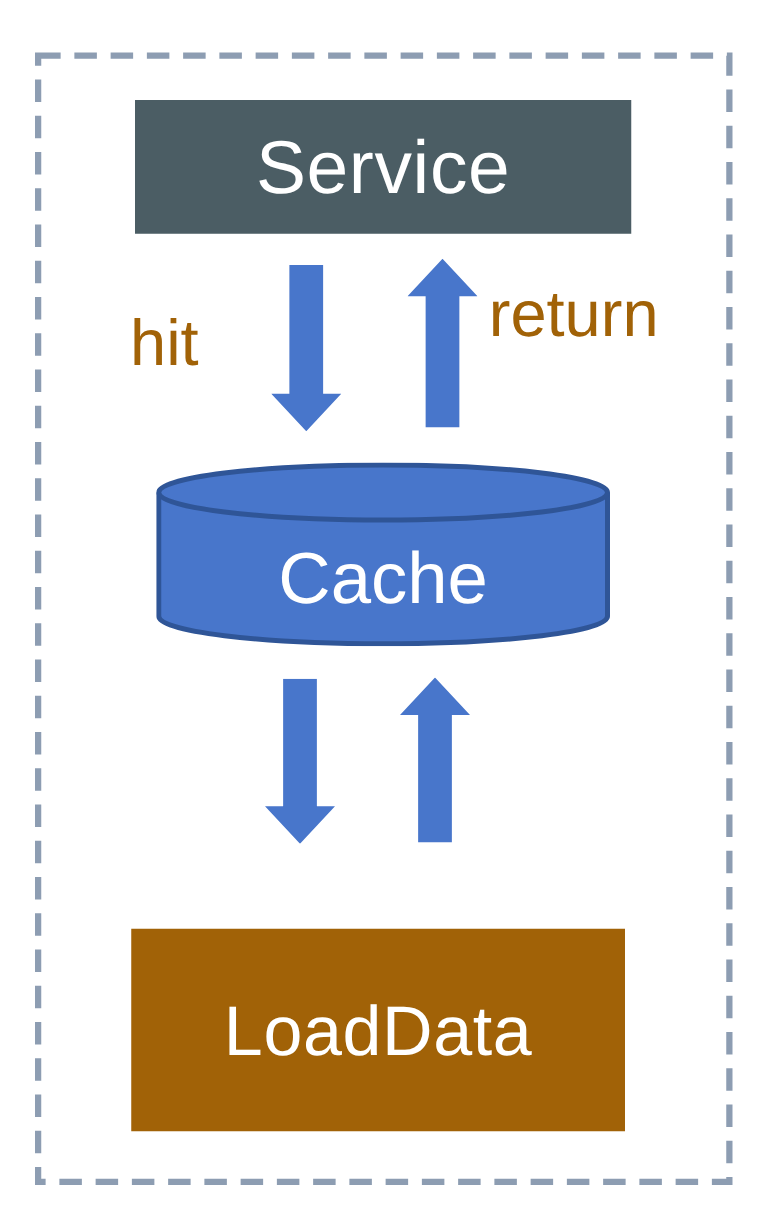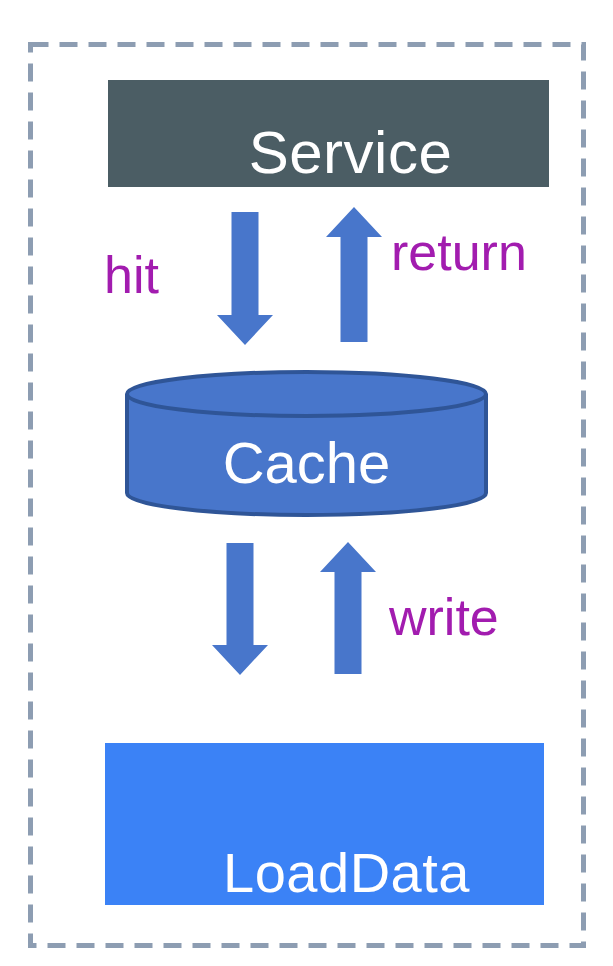--- a/index.html
+++ b/index.html
@@ -13,26 +13,25 @@
     width: 613px;
     height: 966px;
     background: #ffffff;
     overflow: hidden;
   }
   .abs { position: absolute; }
   svg { display: block; }
 
   .node {
     display: flex;
-    align-items: flex-end;
+    align-items: center;
     justify-content: center;
     color: #ffffff;
     font-weight: 300;
     letter-spacing: 0.5px;
-    padding-left: 44px;
   }
   .node-service {
     left: 108px; top: 80px;
     width: 397px; height: 107px;
     font-size: 60px;
   }
   .node-loaddata {
     left: 105px; top: 743px;
     width: 395px; height: 162px;
     font-size: 56px;
@@ -46,21 +45,21 @@
     left: 0; top: 46px;
     width: 363px; height: 92px;
     display: flex;
     align-items: center;
     justify-content: center;
     color: #ffffff;
     font-size: 58px;
     font-weight: 300;
   }
   .edge-label {
-    color: #a21caf;
+    color: #a16207;
     font-size: 52px;
     font-weight: 400;
     line-height: 1;
     white-space: nowrap;
   }
   .lbl-hit    { left: 104px; top: 249px; }
   .lbl-return { left: 391px; top: 226px; }
   .lbl-miss   { left: 66px;  top: 579px; }
   .lbl-write  { left: 389px; top: 591px; }
 </style>
@@ -99,19 +98,18 @@
   </div>
 
   <svg class="abs" style="left:212px;top:543px" width="56" height="132" viewBox="0 0 56 132">
     <polygon points="14.5,0 41.5,0 41.5,102 56,102 28,132 0,102 14.5,102" fill="#4876CB"></polygon>
   </svg>
 
   <svg class="abs" style="left:320px;top:542px" width="56" height="132" viewBox="0 0 56 132">
     <polygon points="28,0 56,30 41.5,30 41.5,132 14.5,132 14.5,30 0,30" fill="#4876CB"></polygon>
   </svg>
 
-  <div class="abs edge-label lbl-write">write</div>
 
-  <div class="abs node node-loaddata" style="background-color: #3b82f6;">
+  <div class="abs node node-loaddata" style="background-color: #a16207;">
     <span>LoadData</span>
   </div>
 
 </div>
 
 </body></html>

